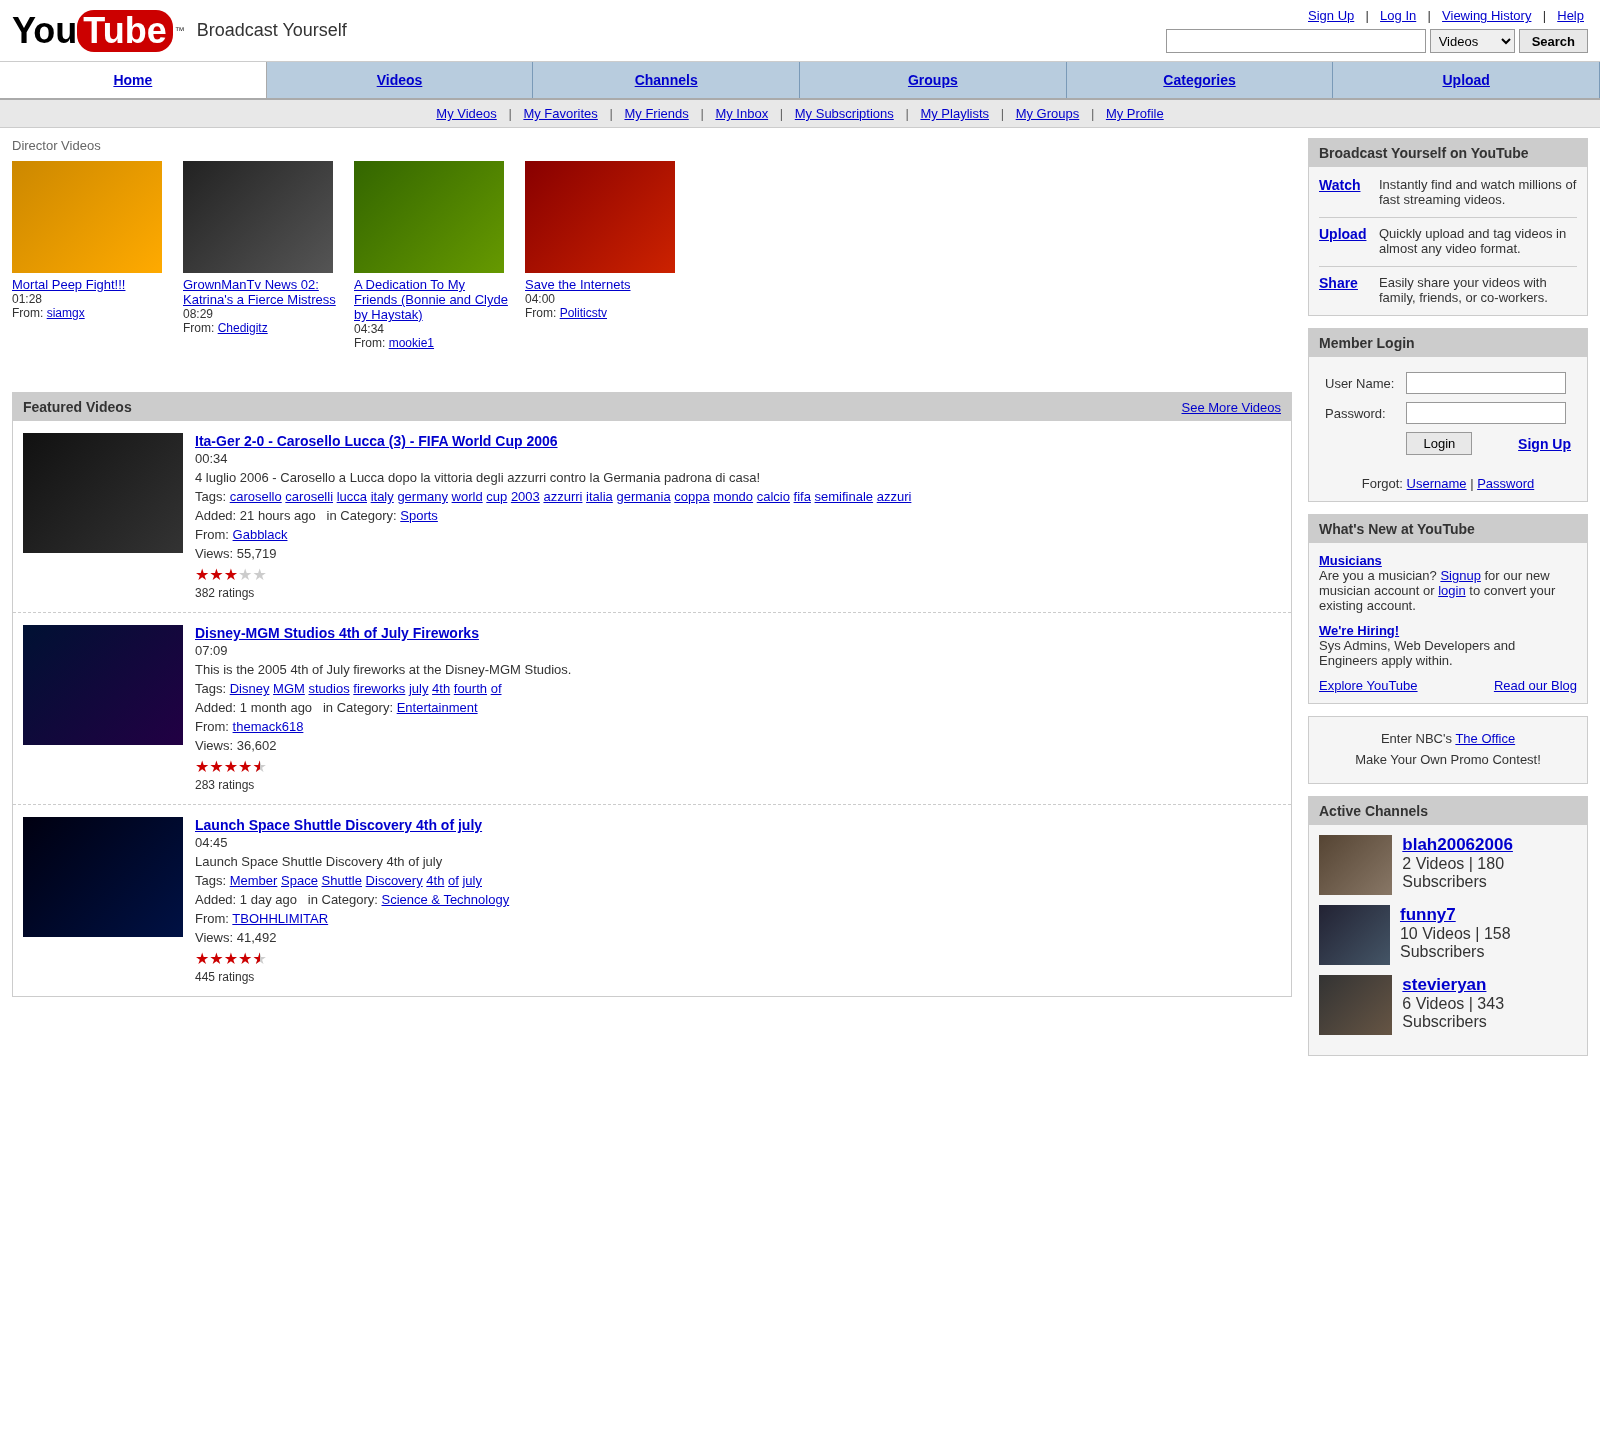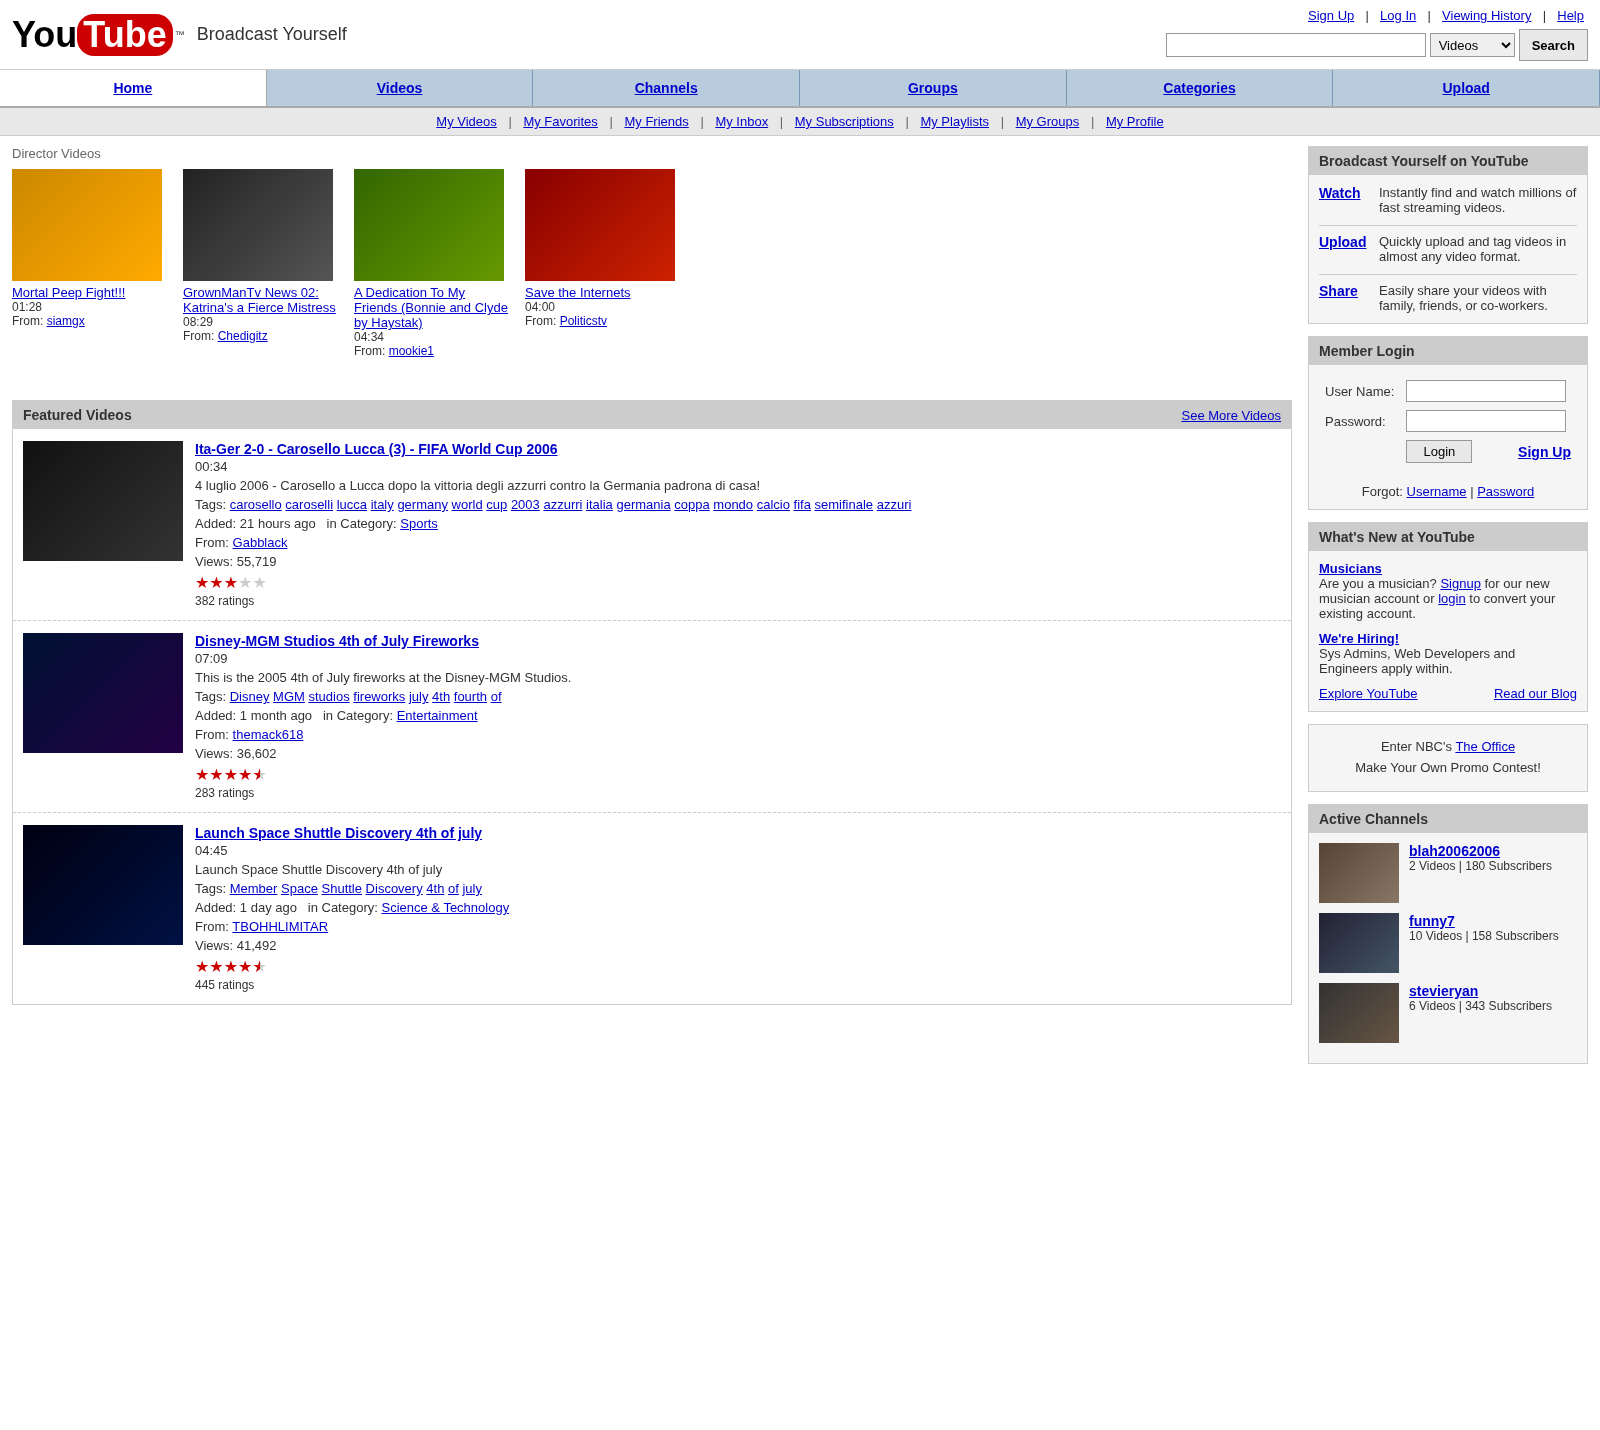--- a/index.html
+++ b/index.html
@@ -13,21 +13,21 @@
     #logo-you { font-size: 36px; font-weight: bold; color: #000; font-family: 'Arial Black', Arial, sans-serif; }
     #logo-tube { background: #cc0000; color: #fff; font-size: 36px; font-weight: bold; padding: 0 6px; border-radius: 17px; font-family: 'Arial Black', Arial, sans-serif; }
     #logo-tm { font-size: 10px; vertical-align: super; margin-left: 2px; }
     #broadcast-text { font-size: 18px; color: #333; margin-left: 12px; font-family: 'Arial', sans-serif; }
     #header-right { display: flex; flex-direction: column; align-items: flex-end; gap: 6px; }
     #header-links { font-size: 13px; }
     #header-links a { color: #0000cc; margin: 0 4px; }
     #search-area { display: flex; align-items: center; gap: 4px; }
     #search-input { width: 260px; height: 24px; border: 1px solid #999; padding: 2px 4px; font-size: 13px; }
     #search-type { height: 24px; border: 1px solid #999; font-size: 13px; padding: 0 4px; }
-    #search-button { height: 32px; padding: 0 12px; background: #e8e8e8; border: 1px solid #999; cursor: pointer; font-size: 13px; font-weight: bold; }
+    #search-button { height: 24px; padding: 0 12px; background: #e8e8e8; border: 1px solid #999; cursor: pointer; font-size: 13px; font-weight: bold; }
 
     
     #main-nav { display: flex; background: #fff; border-bottom: 2px solid #aaa; }
     .main-nav-item { flex: 1; text-align: center; padding: 10px 0; background: #b8ccde; border-right: 1px solid #7a9ab8; }
     .main-nav-item:first-child { background: #fff; border-right: 1px solid #aaa; }
     .main-nav-item a { color: #0000cc; text-decoration: underline; font-weight: bold; font-size: 14px; }
     .main-nav-item:first-child a { color: #0000cc; }
 
     
     #sub-nav { background: #e8e8e8; padding: 6px 12px; text-align: center; border-bottom: 1px solid #ccc; font-size: 13px; }
@@ -95,22 +95,22 @@
     .whats-new-item .wn-title { font-size: 13px; color: #0000cc; font-weight: bold; }
     .whats-new-item .wn-text { font-size: 13px; color: #333; }
     .explore-links { display: flex; justify-content: space-between; margin-top: 10px; }
 
     
     .promo-box { border: 1px solid #ccc; background: #f5f5f5; padding: 12px; text-align: center; margin-bottom: 12px; font-size: 13px; line-height: 1.6; }
 
     
     .channel-item { display: flex; gap: 10px; margin-bottom: 10px; align-items: flex-start; }
     .channel-thumb { width: 80px; height: 60px; background: #555; display: block; }
-    .channel-info .ch-name { font-size: 14px; color: #0000cc; font-weight: bold; margin-top: 28px; }
-    .channel-info .ch-sub { font-size: 12px; color: #333; }
+    .channel-info .ch-name { font-size: 17px; color: #0000cc; font-weight: bold; margin-top: 28px; }
+    .channel-info .ch-sub { font-size: 16px; color: #333; }
 
     
     .thumb-orange { background: linear-gradient(135deg, #cc8800, #ffaa00); }
     .thumb-dark { background: linear-gradient(135deg, #222, #555); }
     .thumb-green { background: linear-gradient(135deg, #336600, #669900); }
     .thumb-red { background: linear-gradient(135deg, #880000, #cc2200); }
     .thumb-night { background: linear-gradient(135deg, #111, #333); }
     .thumb-fireworks { background: linear-gradient(135deg, #001133, #220044); }
     .thumb-shuttle { background: linear-gradient(135deg, #000011, #001144); }
     .thumb-ch1 { background: linear-gradient(135deg, #554433, #887766); }

